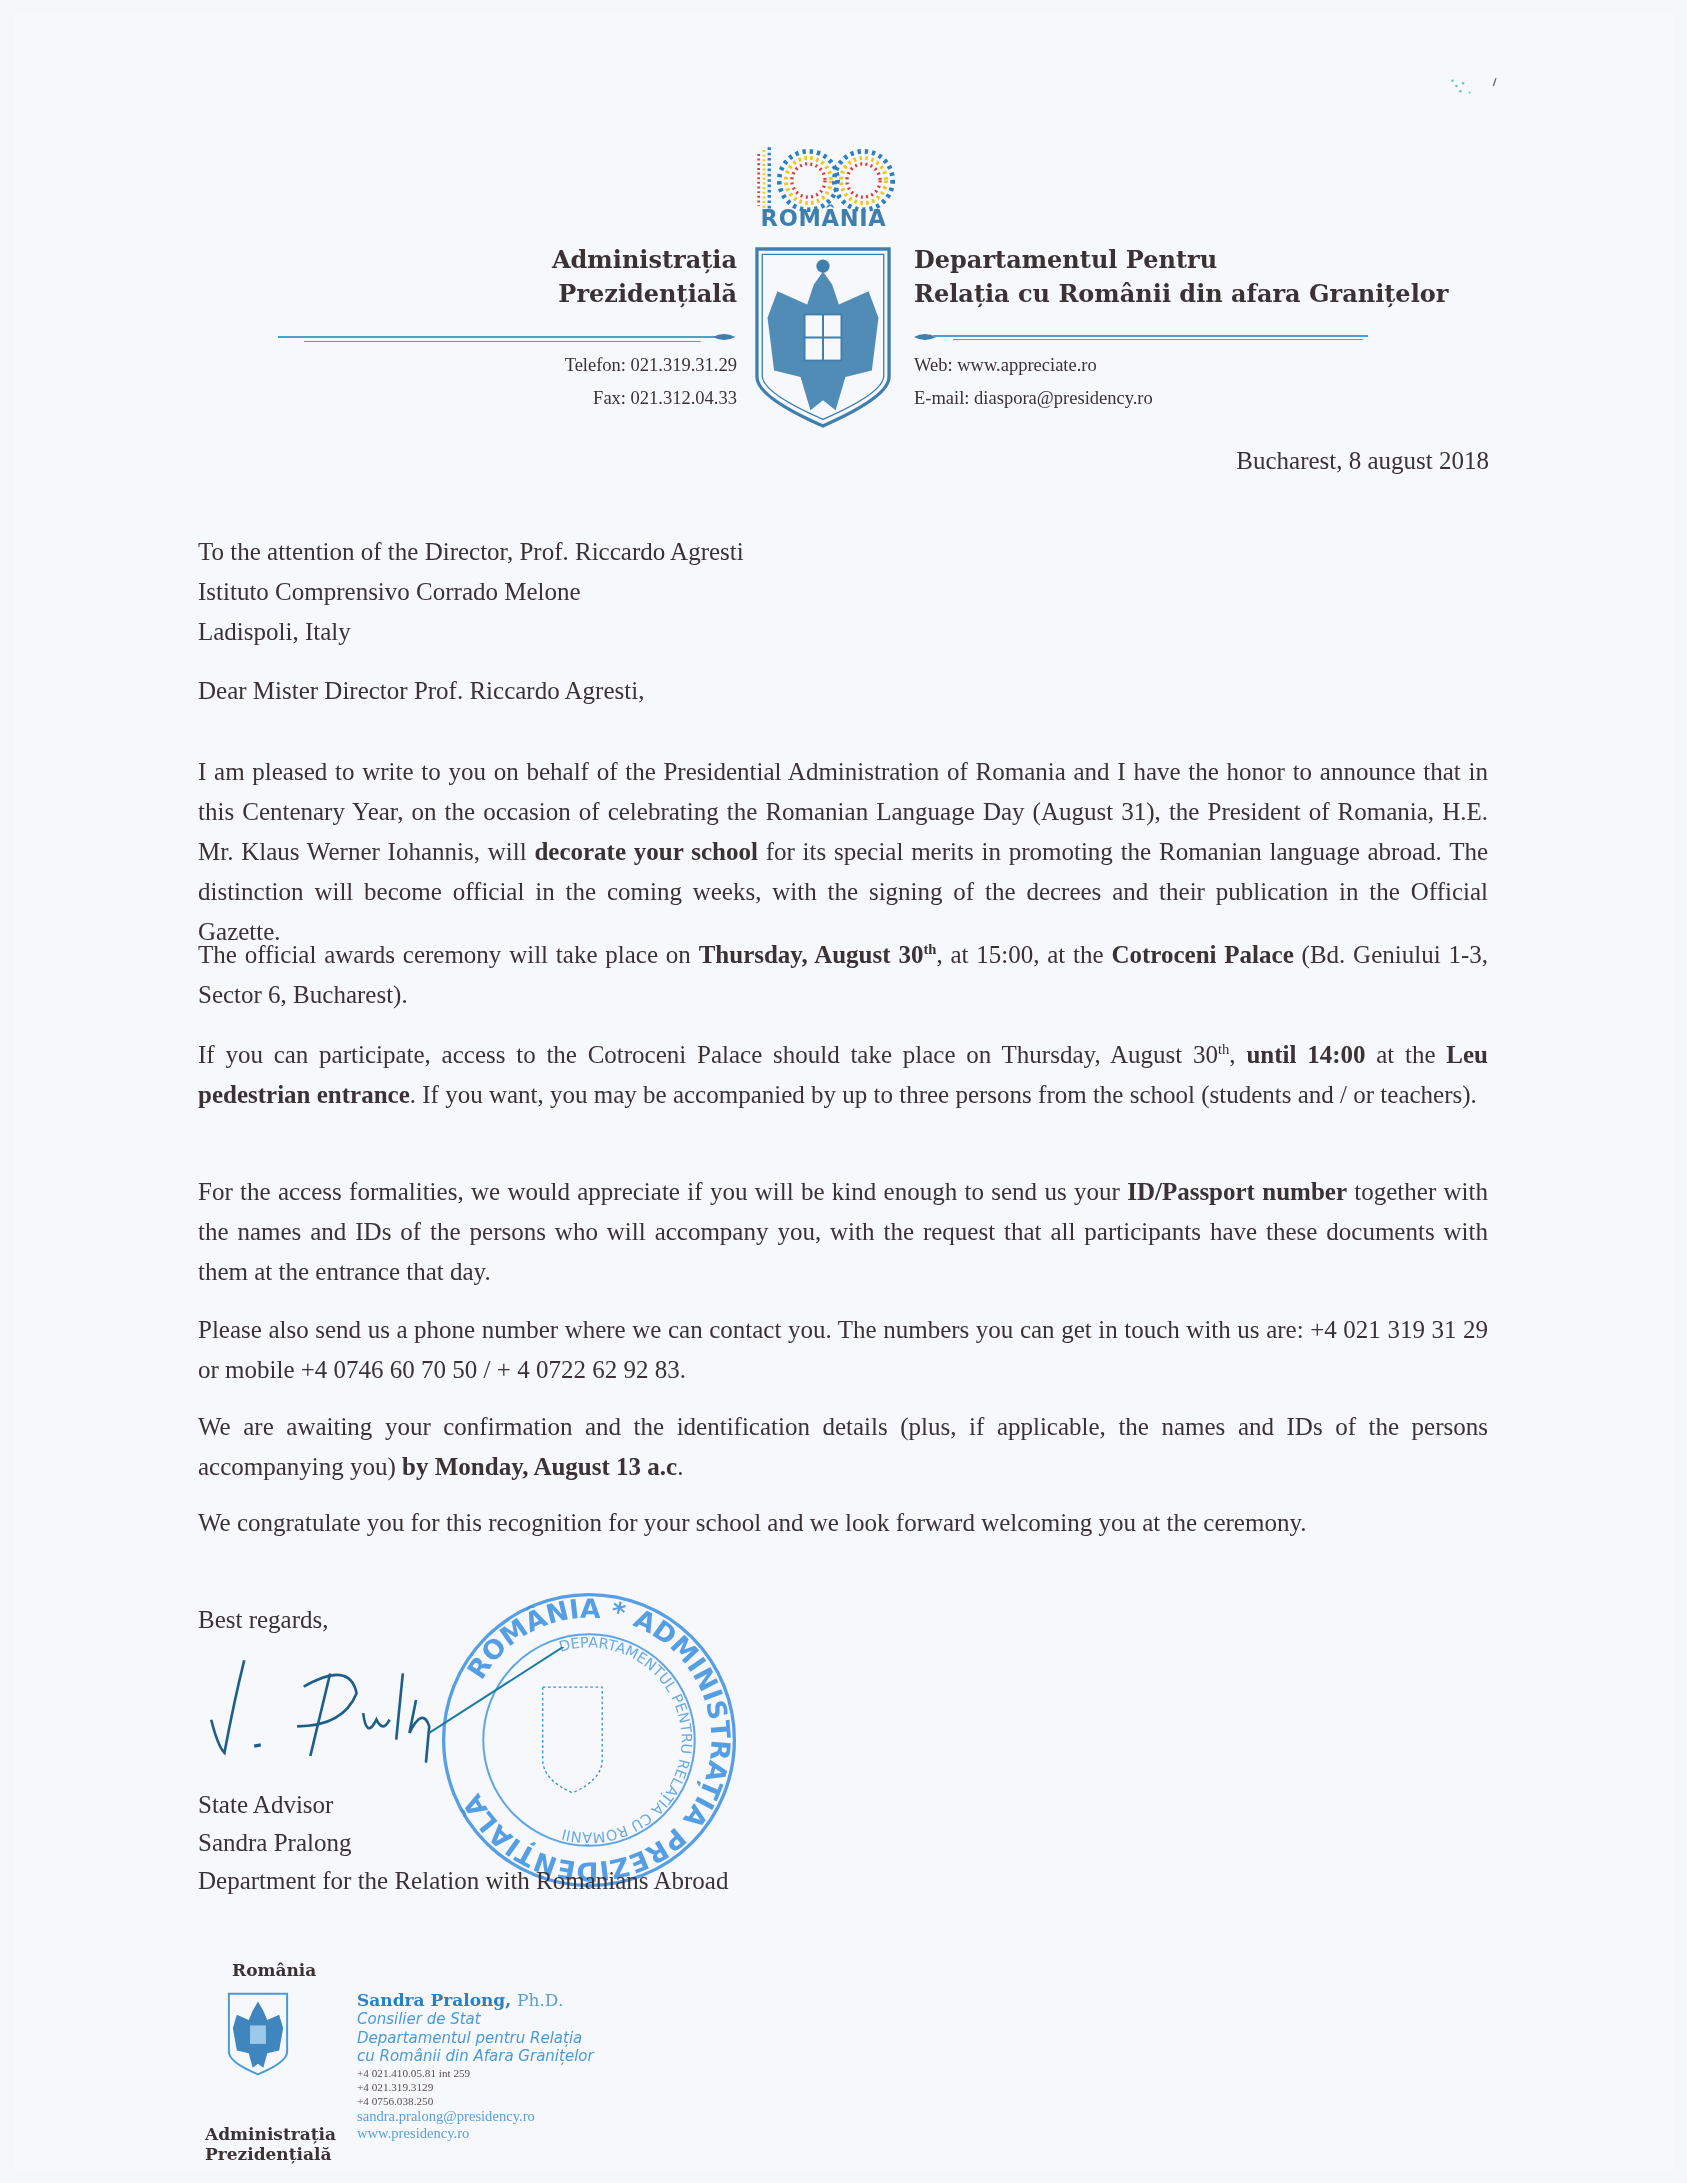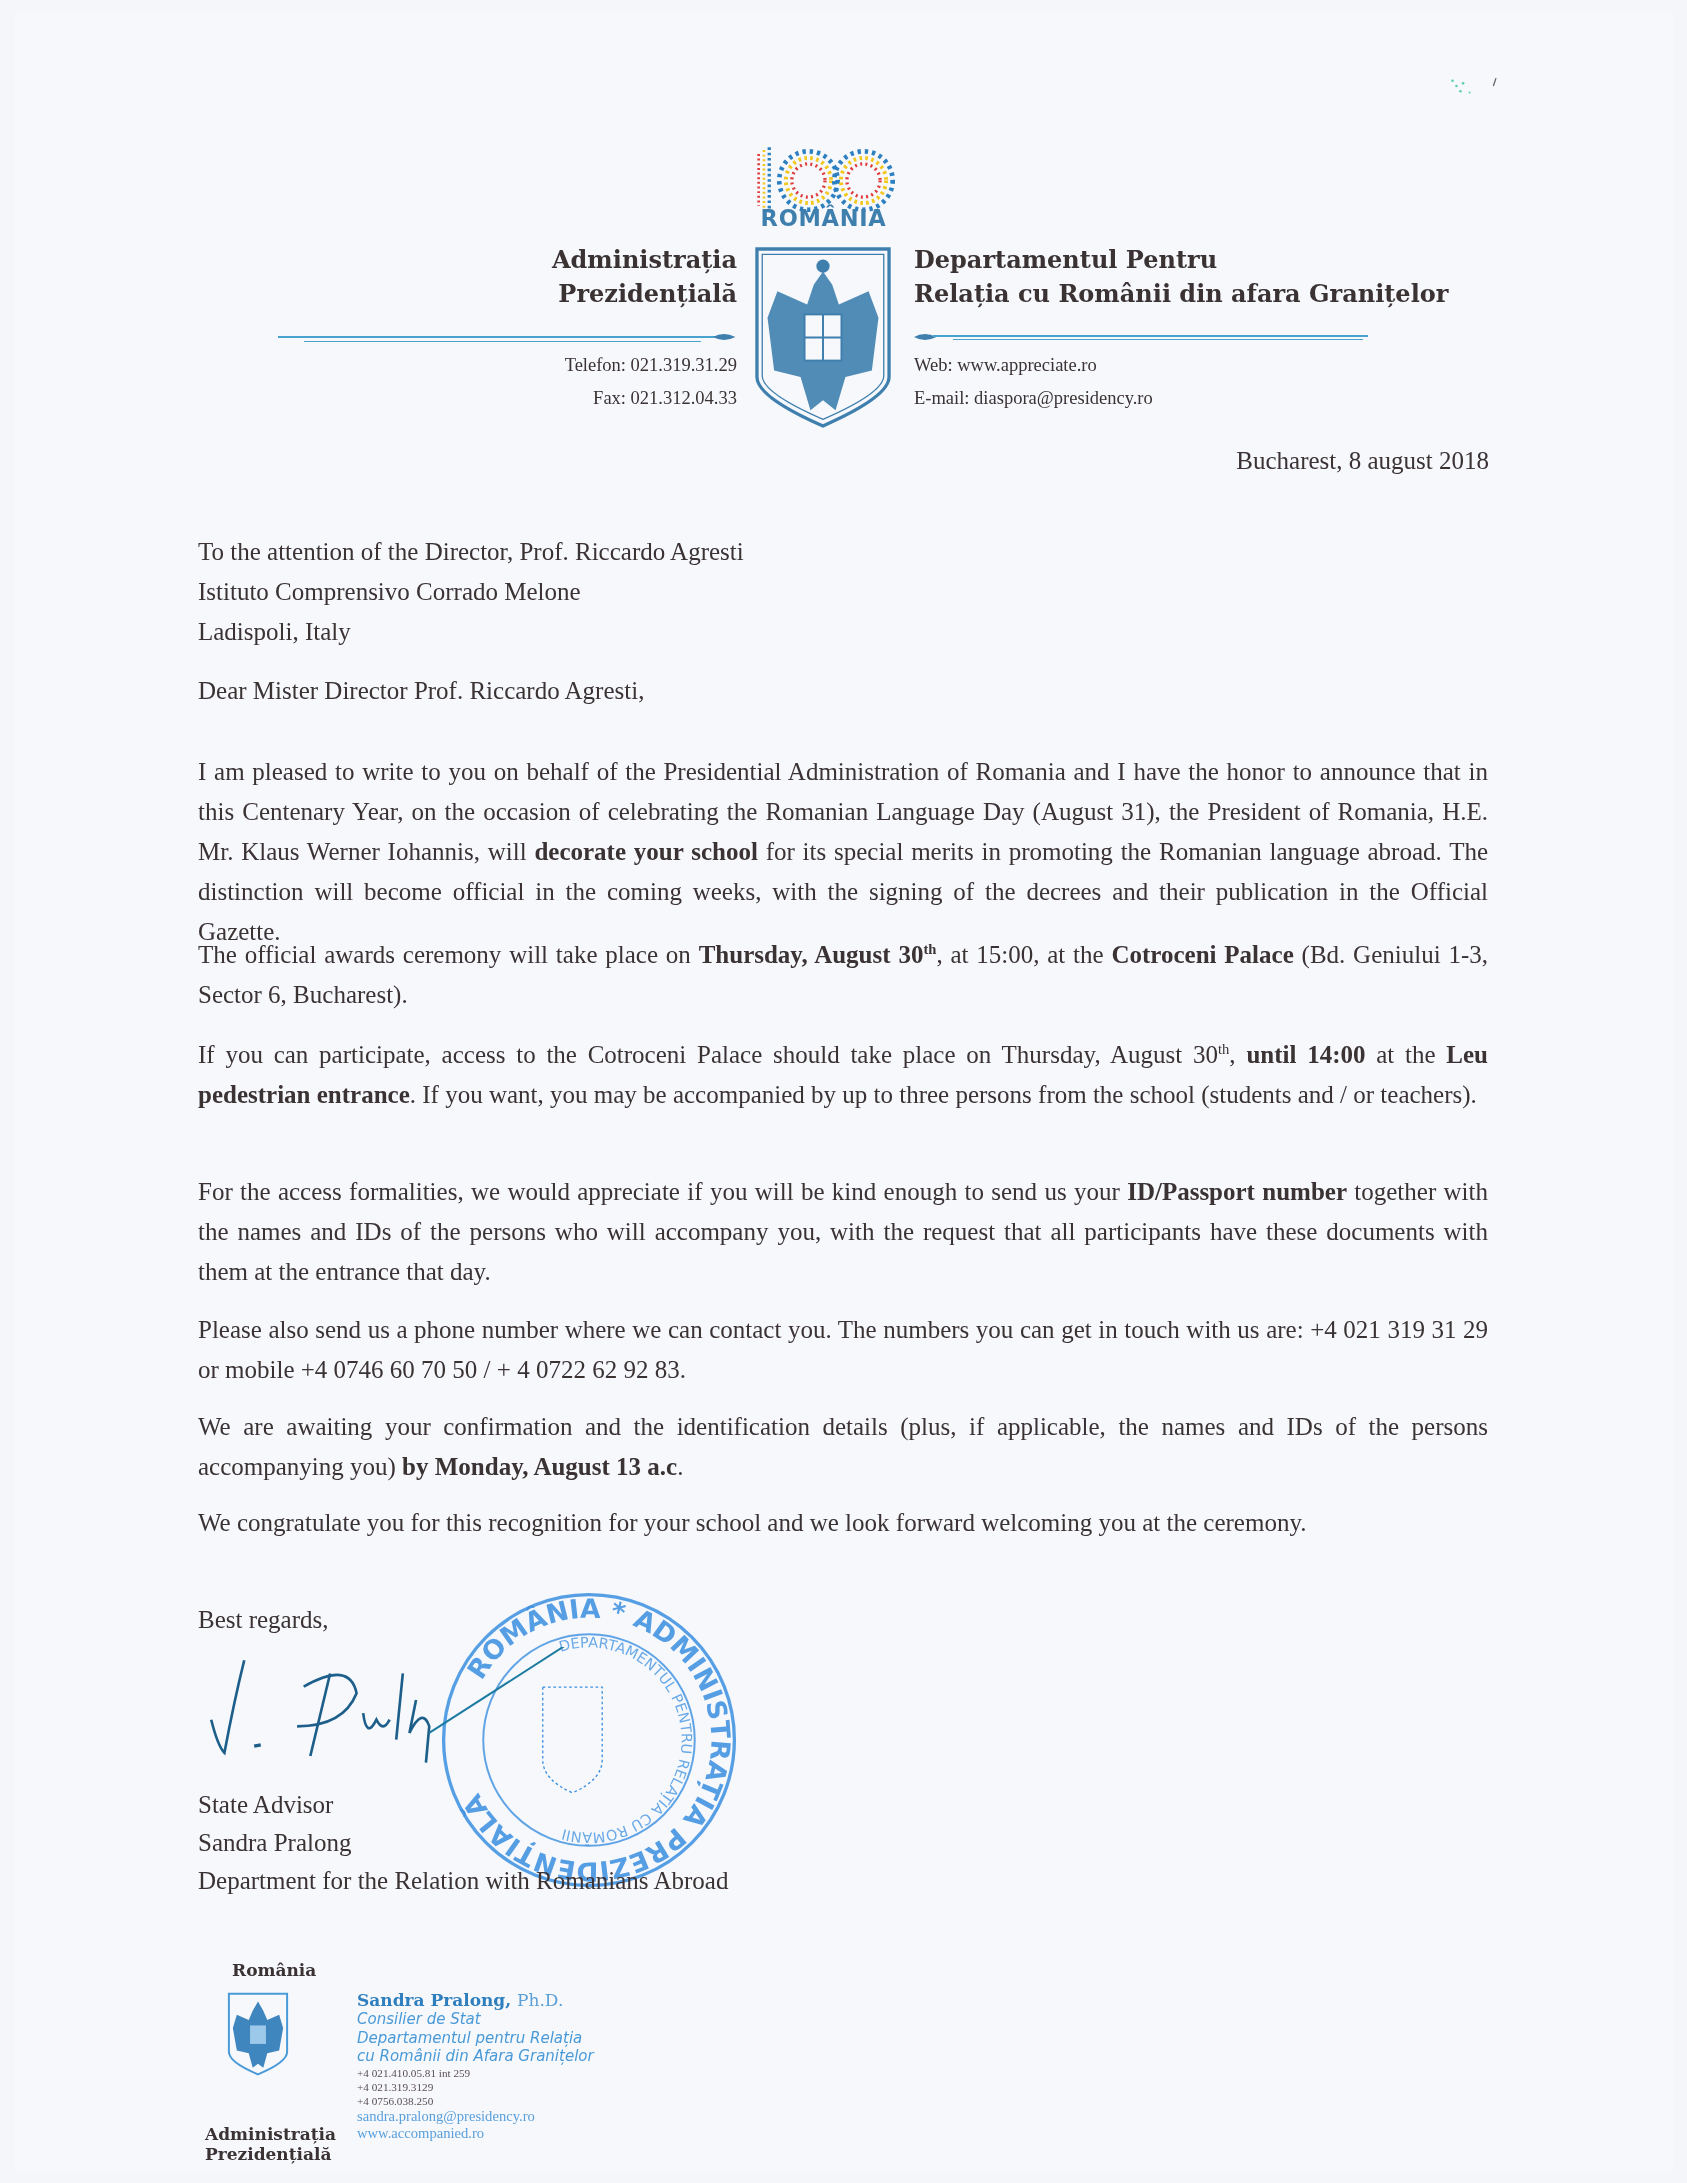--- a/index.html
+++ b/index.html
@@ -233,15 +233,15 @@
 </div>
 <div class="abs card-info">
   <div class="card-name"><span>Sandra Pralong,</span> <span class="phd">Ph.D.</span></div>
   <div class="card-italic">Consilier de Stat</div>
   <div class="card-italic">Departamentul pentru Relația</div>
   <div class="card-italic">cu Românii din Afara Granițelor</div>
   <div class="card-phone">+4 021.410.05.81 int 259</div>
   <div class="card-phone">+4 021.319.3129</div>
   <div class="card-phone">+4 0756.038.250</div>
   <div class="card-link">sandra.pralong@presidency.ro</div>
-  <div class="card-link">www.accompanied.ro</div>
+  <div class="card-link">www.presidency.ro</div>
 </div>
 
 
 </body></html>

